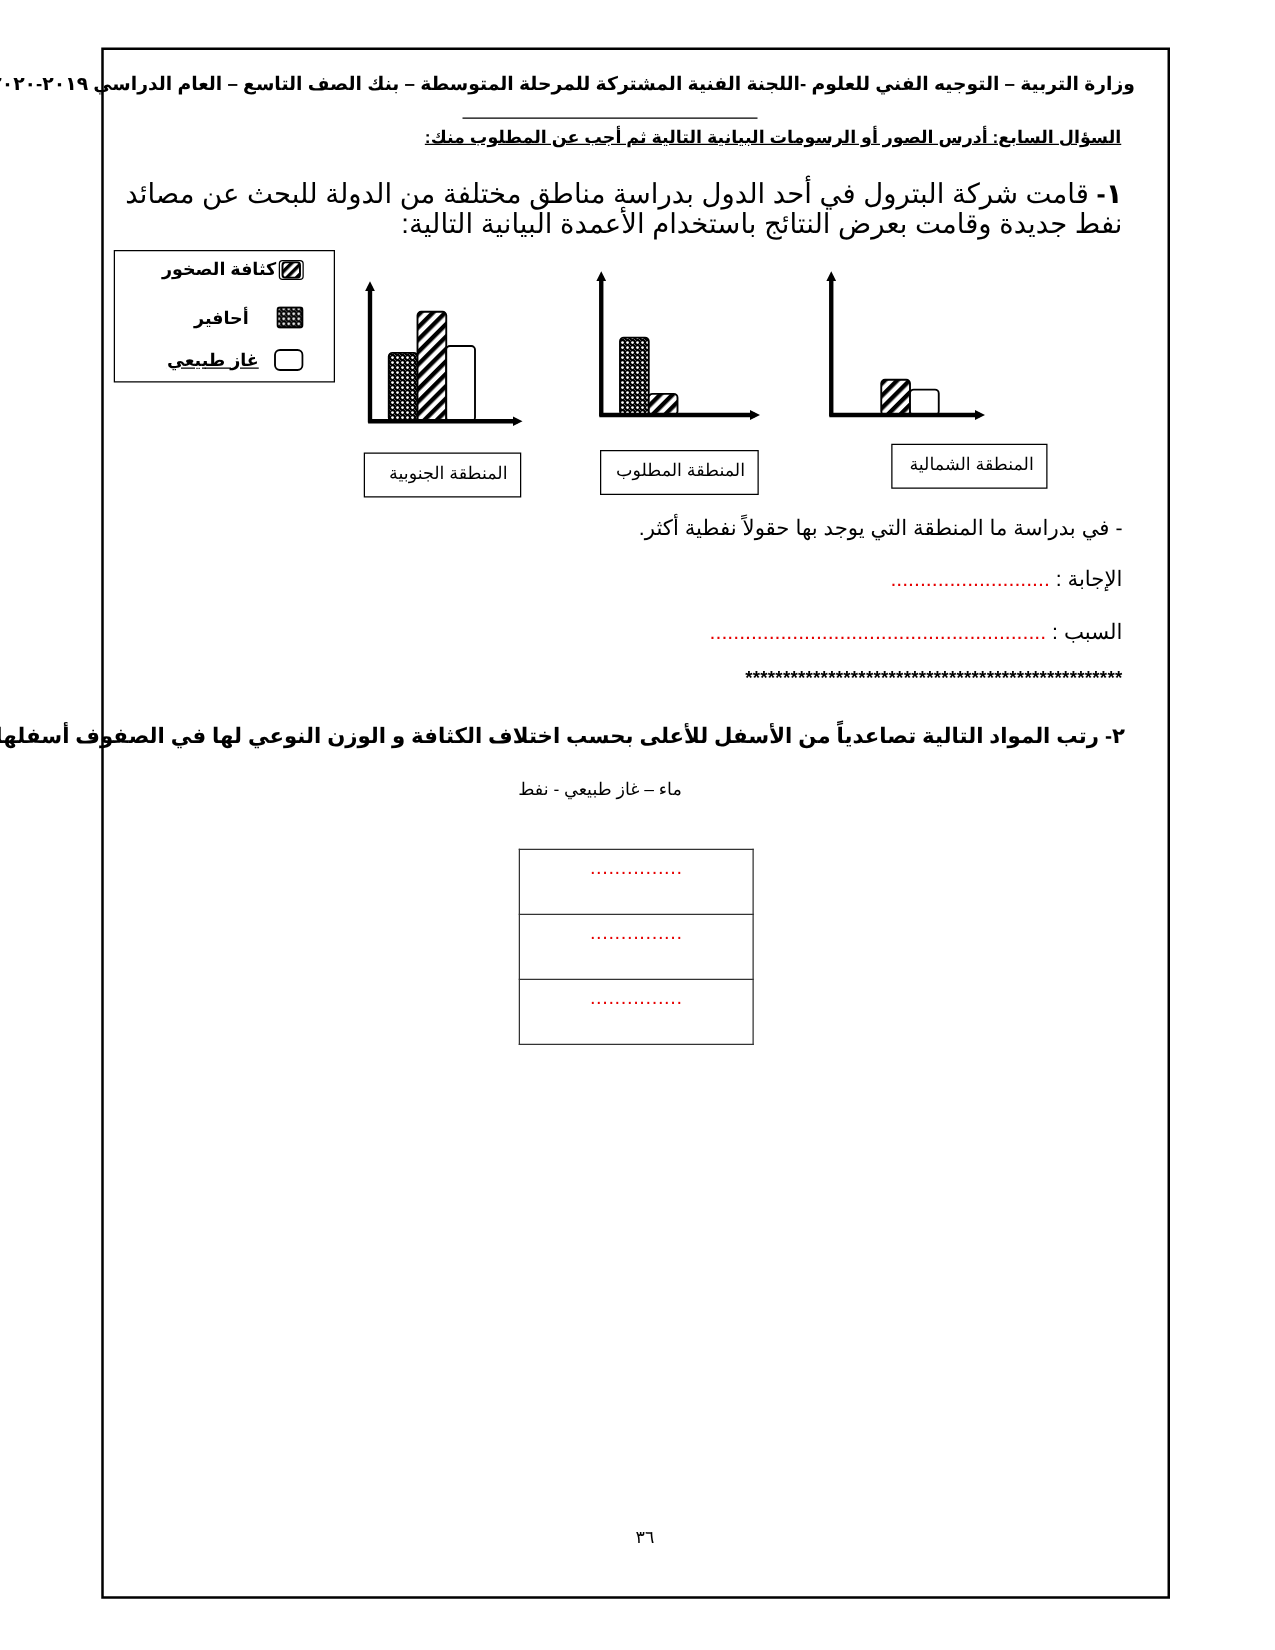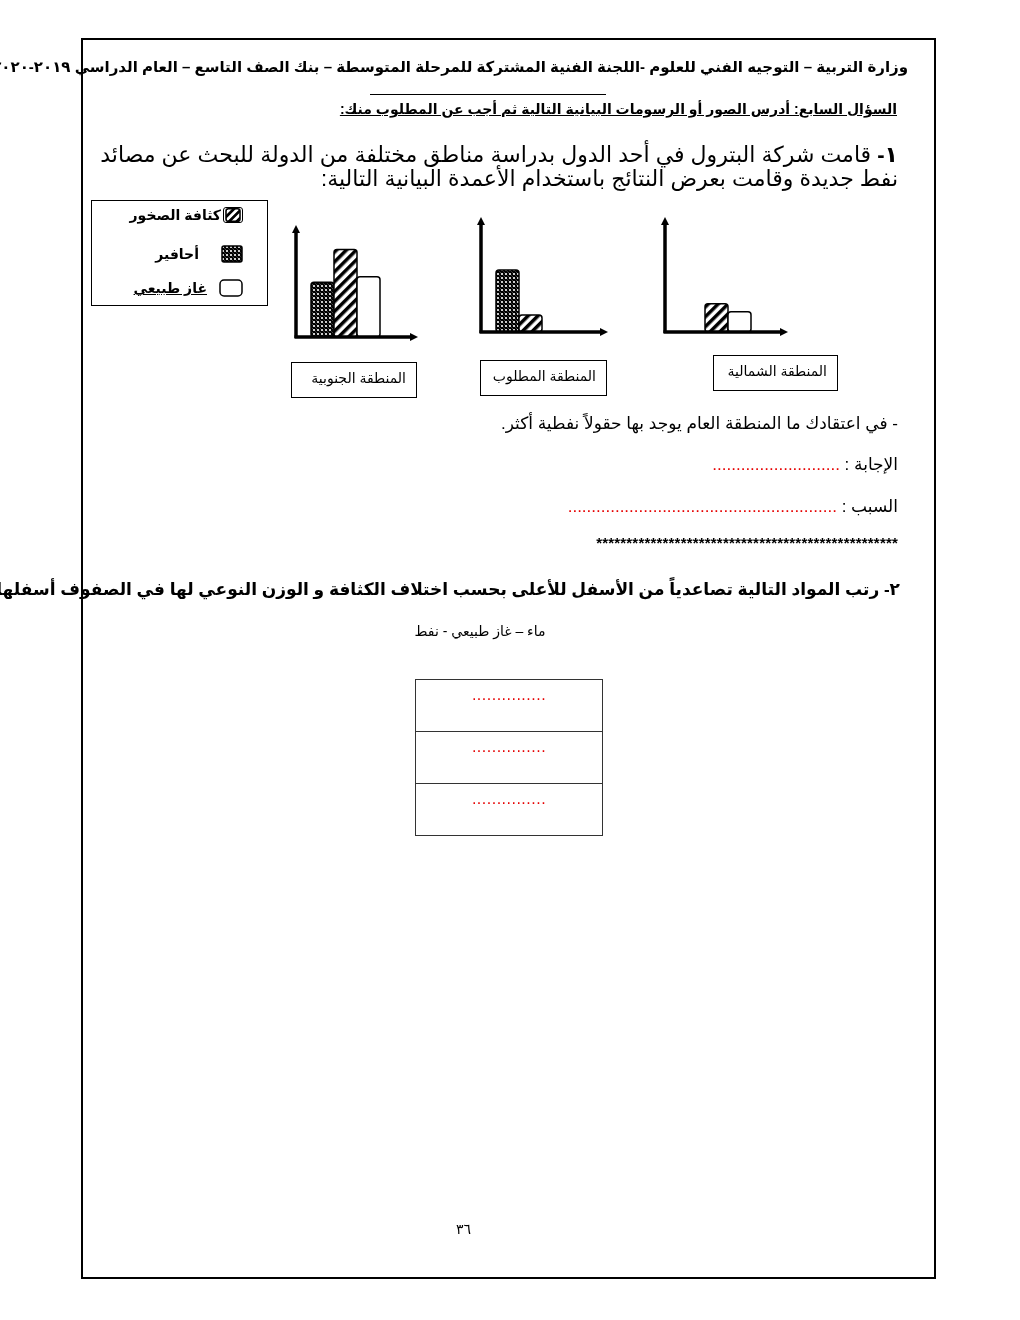--- a/index.html
+++ b/index.html
@@ -24,21 +24,21 @@
                   font-size: 14px; direction: rtl; text-align: right; padding: 7px 10px 0 0; }
   .q1-question { left: 490px; top: 413px; width: 408px; font-size: 17px; white-space: nowrap; }
   .answer-line { left: 480px; width: 418px; font-size: 17px; white-space: nowrap; }
   .dots { color: #e60000; letter-spacing: 0.5px; }
   .stars { left: 478px; top: 534px; width: 420px; font-size: 15px; font-weight: bold; letter-spacing: 0.2px;
            white-space: nowrap; overflow: hidden; direction: ltr; text-align: right; }
   .q2-text { left: 82px; top: 579px; width: 818px; font-size: 17px; font-weight: bold; white-space: nowrap; }
   .q2-items { left: 380px; top: 623px; width: 200px; font-size: 14px; text-align: center; white-space: nowrap; }
   .order-table { left: 415px; top: 679px; width: 188px; border-collapse: collapse; }
   .order-table td { border: 1.5px solid #333; height: 44px; text-align: center; vertical-align: top; padding-top: 6px; }
-  .page-number { left: 456px; top: 1221px; width: 40px; text-align: left; font-size: 14px; }
+  .page-number { left: 496px; top: 1221px; width: 40px; text-align: center; font-size: 14px; }
 </style>
 </head>
 <body>
 
 <div class="page-border"></div>
 
 <div class="abs rtl header-line">وزارة التربية – التوجيه الفني للعلوم -اللجنة الفنية المشتركة للمرحلة المتوسطة – بنك الصف التاسع – العام الدراسي ٢٠١٩-٢٠٢٠م</div>
 <div class="abs sep-line"></div>
 <div class="abs rtl q-title">السؤال السابع: أدرس الصور أو الرسومات البيانية التالية ثم أجب عن المطلوب منك:</div>
 
@@ -102,21 +102,21 @@
       <rect x="728" y="311.7263157894737" width="23" height="20.273684210526316" rx="3" ry="3" fill="#fff" stroke="#000" stroke-width="1.5"></rect>
       <line x1="665" y1="333" x2="665" y2="221" stroke="#000" stroke-width="3.5" marker-end="url(#arrow)"></line>
       <line x1="663.5" y1="332" x2="784" y2="332" stroke="#000" stroke-width="3.5" marker-end="url(#arrow)"></line>
     </g>
 </svg>
 
 <div class="region-label" style="left:291px; top:362px; width:126px;">المنطقة الجنوبية</div>
 <div class="region-label" style="left:480px; top:360px; width:127px;">المنطقة المطلوب</div>
 <div class="region-label" style="left:665px; top:355px; width:125px;margin-left:48px;">المنطقة الشمالية</div>
 
-<div class="abs rtl q1-question">- في اعتقادك ما المنطقة  العام يوجد بها حقولاً نفطية أكثر.</div>
+<div class="abs rtl q1-question">- في بدراسة ما المنطقة  التي يوجد بها حقولاً نفطية أكثر.</div>
 <div class="abs rtl answer-line" style="top:454px;">
   <span>الإجابة :</span>
   <span class="dots">...........................</span>
 </div>
 <div class="abs rtl answer-line" style="top:496px;">
   <span>السبب :</span>
   <span class="dots">.........................................................</span>
 </div>
 
 <div class="abs stars">**************************************************</div>

